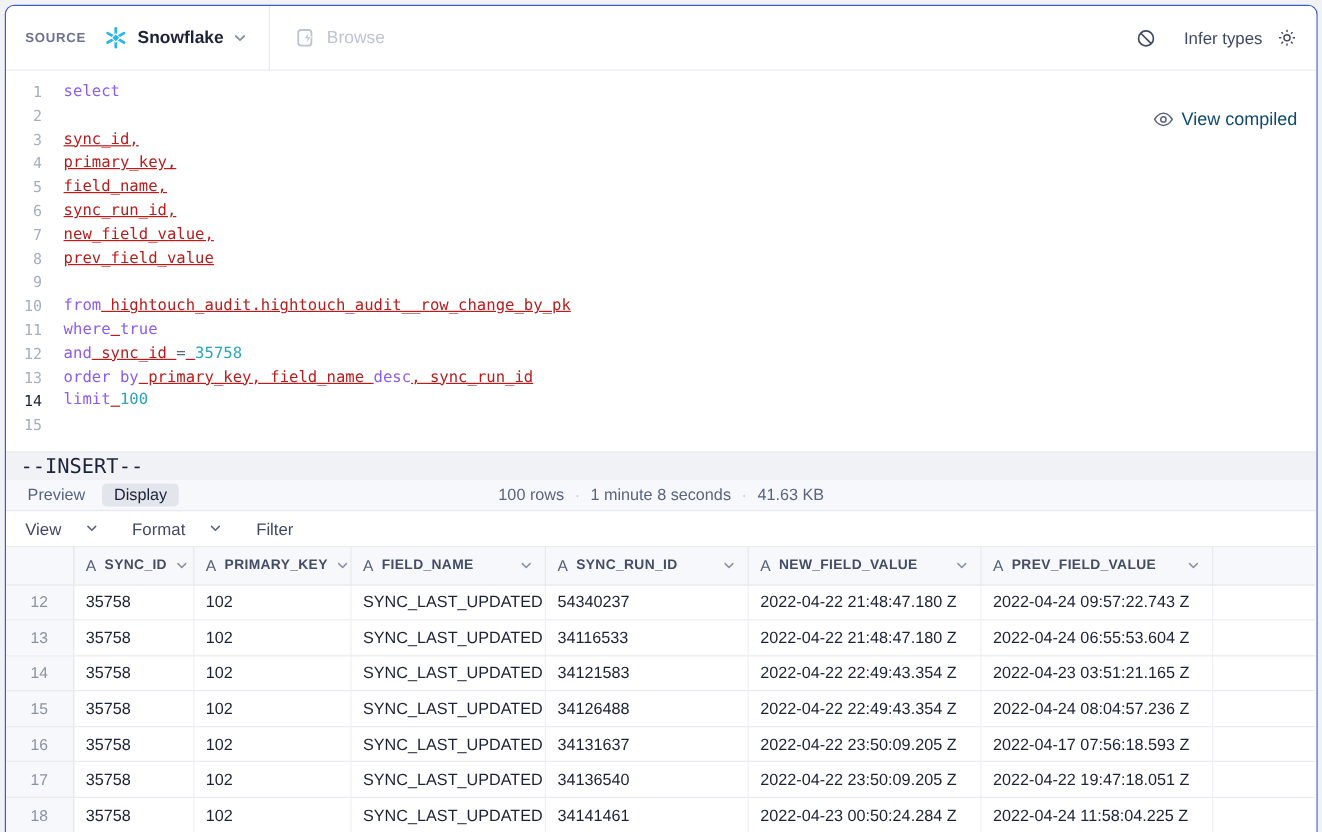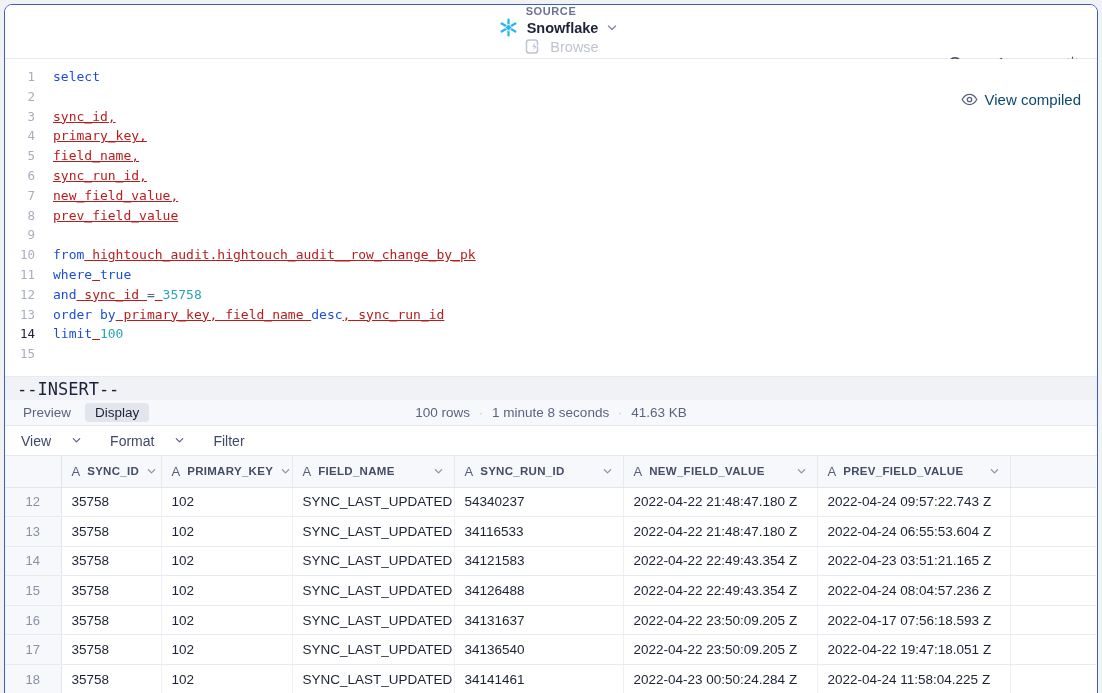--- a/index.html
+++ b/index.html
@@ -3,41 +3,41 @@
 <meta charset="utf-8">
 <style>
   * { margin:0; padding:0; box-sizing:border-box; }
   html,body { width:1102px; height:693px; overflow:hidden; background:#f1f2f6;
     font-family:"Liberation Sans", sans-serif; }
   .panel { position:absolute; top:4px; left:4px; width:1094px; height:720px;
     background:#fff; border:1.5px solid #3f5bd0; border-radius:8px; overflow:hidden; }
 
   
   .source-bar { height:54px; display:flex; align-items:center; padding:0 16px;
-    border-bottom:1px solid #e7e9ef; background:#fff;flex-direction:column; }
+    border-bottom:1px solid #e7e9ef; background:#fff; }
   .src-label { font-size:11px; font-weight:700; color:#6b7390; letter-spacing:0.6px; }
   .source-select { display:flex; align-items:center; gap:8px; margin-left:14px; cursor:pointer; }
   .src-name { font-size:14.5px; font-weight:700; color:#1c2237; }
   .chev { color:#8a91a5; display:flex; align-items:center; }
   .vdiv { width:1px; height:54px; background:#e7e9ef; margin:0 0 0 18px; }
   .browse-btn { display:flex; align-items:center; gap:8px; margin-left:22px;
     color:#bdc3d1; font-size:14.5px; }
   .right-group { margin-left:auto; display:flex; align-items:center; gap:12px; color:#3f4865; }
   .infer-btn { display:flex; align-items:flex-end; gap:24px; font-size:14px; cursor:pointer; }
   .gear-btn { display:flex; align-items:center; cursor:pointer; }
 
   
   .editor { position:relative; height:317px; padding-top:8px; background:#fff;
     font-family:"DejaVu Sans Mono","Liberation Mono",monospace; font-size:13px; }
   .code-line { display:flex; height:19.8px; line-height:19.8px; }
   .ln { flex:0 0 30px; width:30px; text-align:right; padding-right:0;
     color:#a7aec0; font-size:12.5px; }
   .ln.active { color:#1c2237; }
   .code-text { white-space:pre; padding-left:18px; color:#20293f; }
-  .tok-kw  { color:#1d4ed8; }
+  .tok-kw  { color:#8b5cf6; }
   .tok-num { color:#2aa5b8; }
   .tok-op  { color:#5a6482; }
   .tok-pl  { color:#b91c1c;text-decoration:underline; }
   .view-compiled { position:absolute; top:8px; right:16px; display:flex; align-items:center;
     gap:7px; color:#0c4a6e; font-size:15px; font-family:"Liberation Sans",sans-serif; cursor:pointer;margin-top:24px; }
 
   
   .insert-bar { height:24px; background:#f1f2f6; border-top:1px solid #e9ebf0;
     display:flex; align-items:center; padding-left:12px;
     font-family:"DejaVu Sans Mono","Liberation Mono",monospace; font-size:17px; color:#1c2237; }

